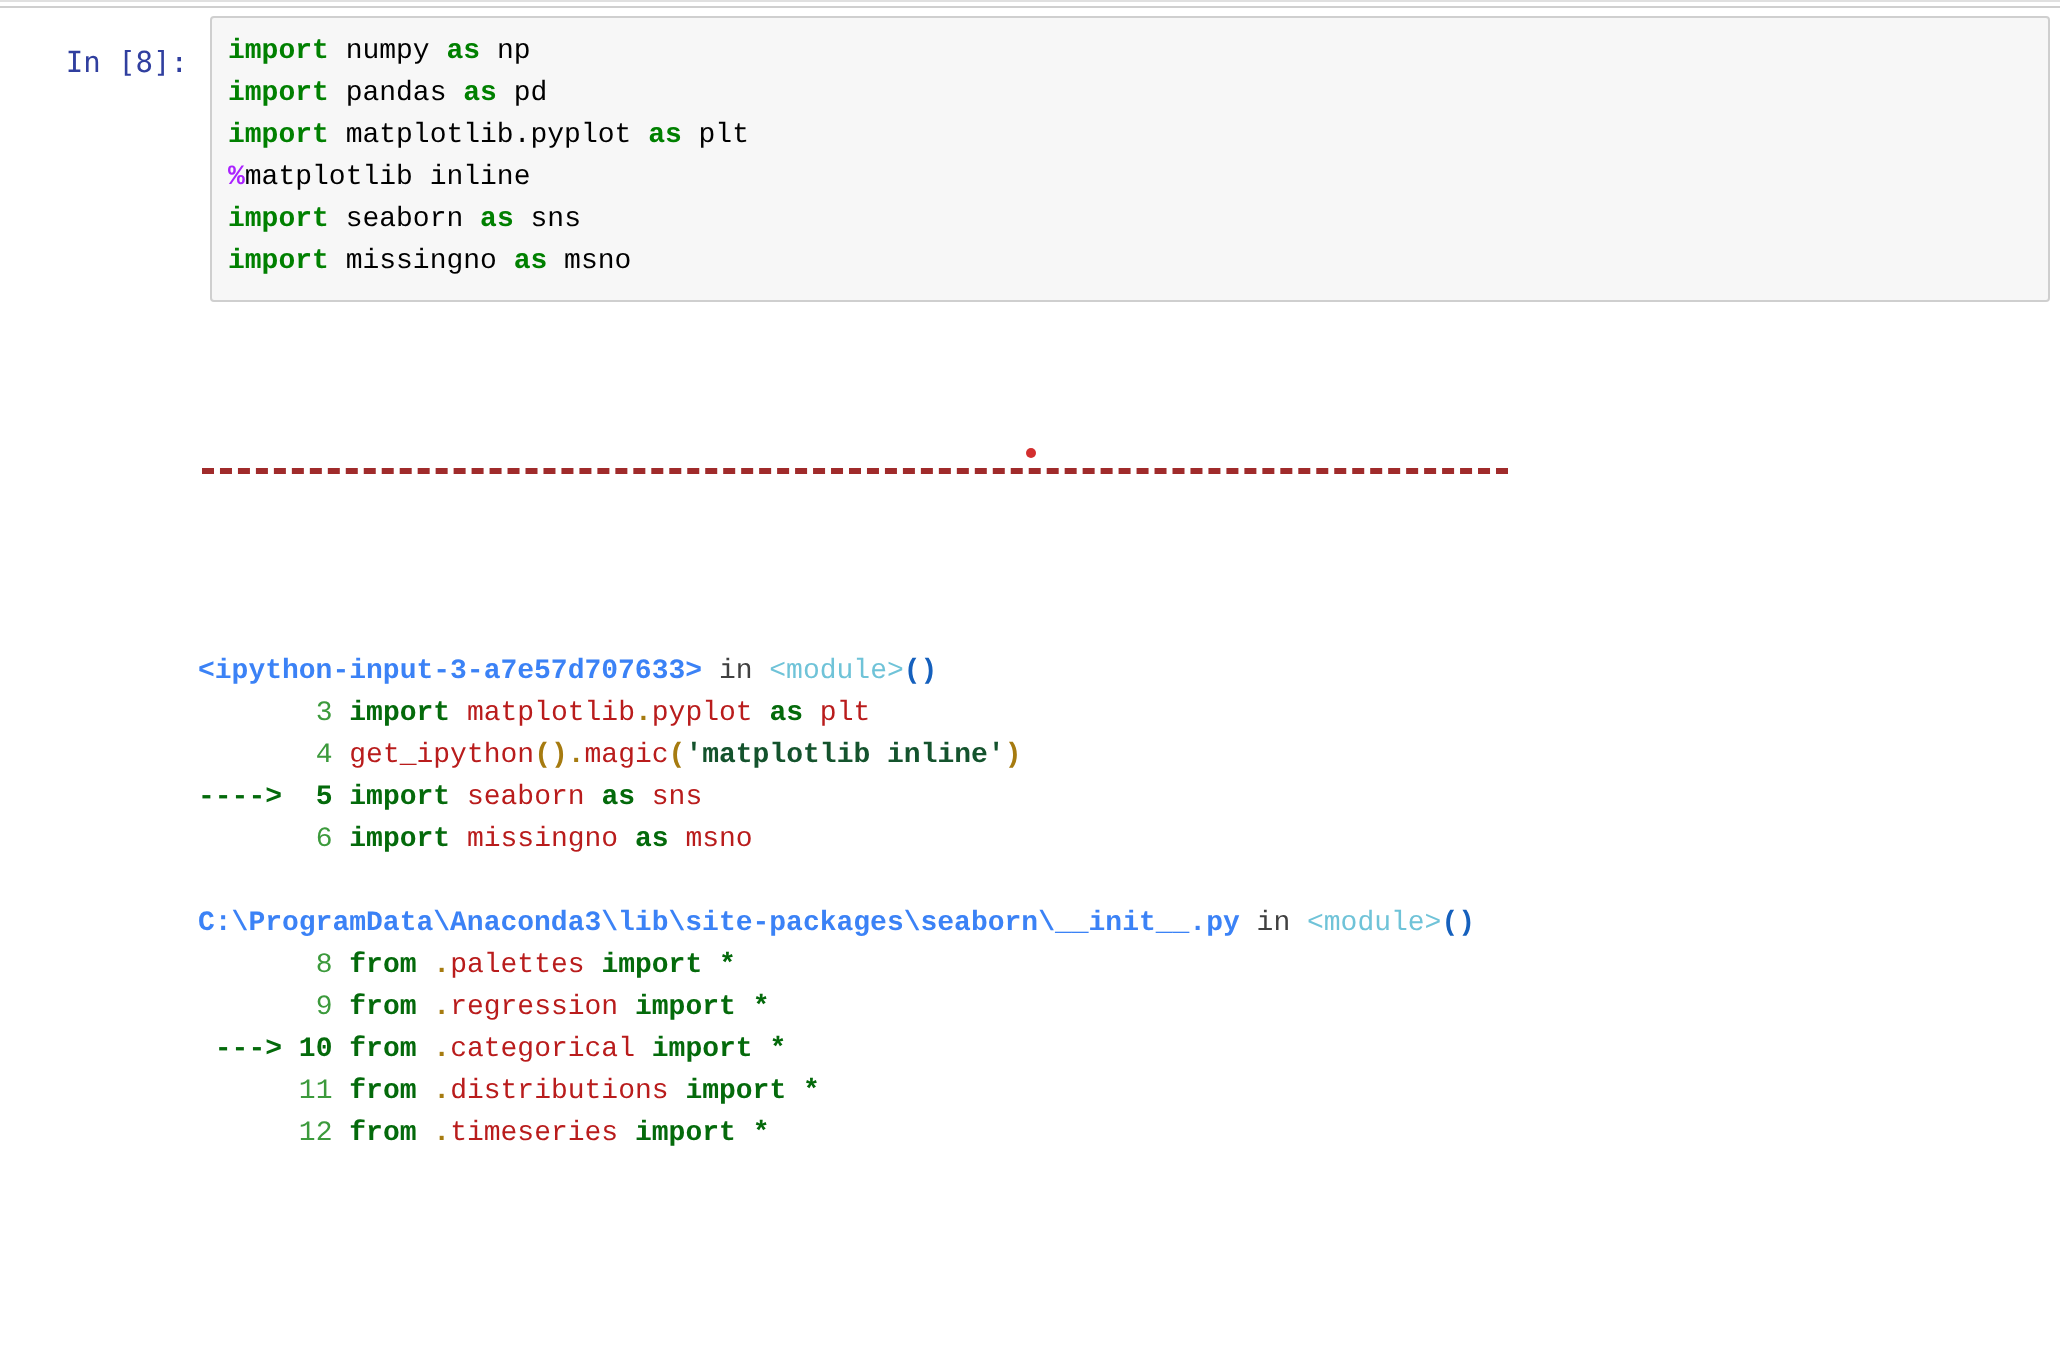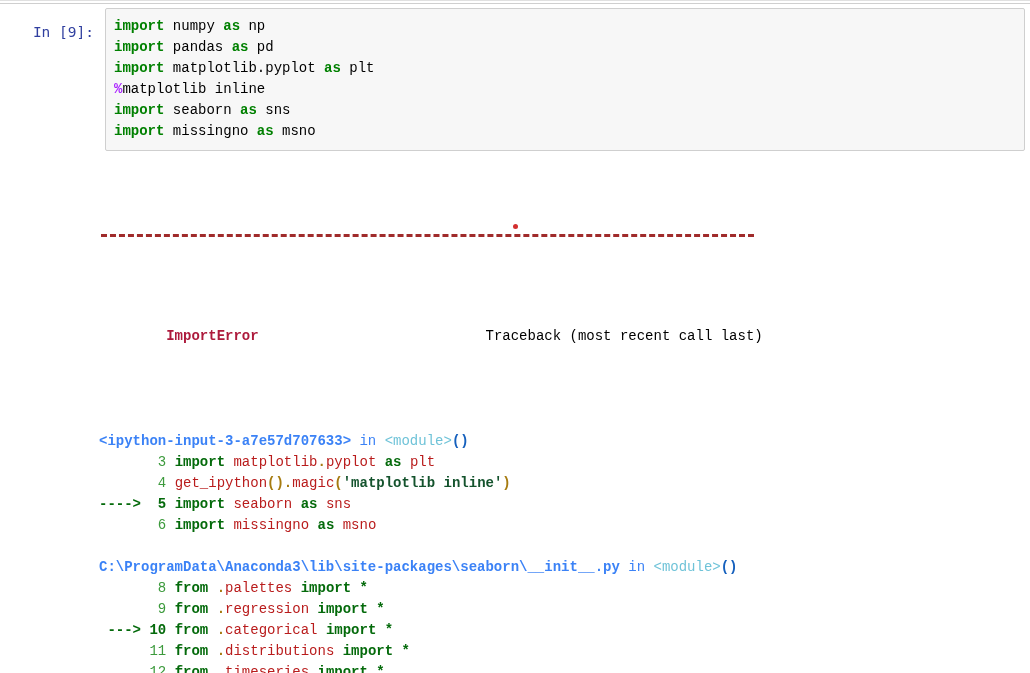--- a/index.html
+++ b/index.html
@@ -99,21 +99,21 @@
     left: 2px;
     top: 14px;
     width: 722px;
     height: 0;
     border-top: 3px dashed #A02B2B;
   }
 
   
   .errname  { color: #AD1A3C; font-weight: bold; }
   .tbfile   { color: #3b82f6; font-weight: bold; }  
-  .tbin     { color: #3b82f6; }
+  .tbin     { color: #404040; }
   .tbmod    { color: #6FC3D8; margin-top: 41px; }                      
   .tbparen  { color: #1560BD; font-weight: bold; }   
   .lineno   { color: #3C9A3C; }                      
   .lineno-hl{ color: #046A0B; font-weight: bold; }   
   .arrow    { color: #046A0B; font-weight: bold; }   
   .g-kw     { color: #046A0B; font-weight: bold; }   
   .dot      { color: #A67B10; font-weight: bold; }
   .blu      { color: #14532d; font-weight: bold; }   
   .star     { color: #046A0B; font-weight: bold; }
   .tbplain  { color: #b91c1c; }
@@ -123,38 +123,35 @@
 <body>
 
 <div id="top-rules">
   <div class="rule-a"></div>
   <div class="rule-b"></div>
 </div>
 
 <div class="notebook">
 
   <div class="cell-row">
-    <div class="prompt">In [9]:</div>
+    <div class="prompt">In [8]:</div>
     <div class="input-area">
       <div class="code" id="code-block"><div class="code-line"><span class="kw">import</span><span class="plain"> numpy </span><span class="kw">as</span><span class="plain"> np</span></div><div class="code-line"><span class="kw">import</span><span class="plain"> pandas </span><span class="kw">as</span><span class="plain"> pd</span></div><div class="code-line"><span class="kw">import</span><span class="plain"> matplotlib.pyplot </span><span class="kw">as</span><span class="plain"> plt</span></div><div class="code-line"><span class="magic">%</span><span class="plain">matplotlib inline</span></div><div class="code-line"><span class="kw">import</span><span class="plain"> seaborn </span><span class="kw">as</span><span class="plain"> sns</span></div><div class="code-line"><span class="kw">import</span><span class="plain"> missingno </span><span class="kw">as</span><span class="plain"> msno</span></div></div>
     </div>
   </div>
 
   <div class="output-wrap">
     <div class="out-prompt"></div>
     <div class="out-body tb">
 
       <div class="sep-wrap">
         <div class="sep-dot"></div>
         <div class="sep-line" style="width: 653px;"></div>
       </div>
 
-      <div class="tb-line">
-        <span class="errname">ImportError</span><span class="tb-trace">                           </span><span class="tb-trace">Traceback (most recent call last)</span>
-      </div>
 
       <div id="frames"><div class="tb-line"><span class="tbfile">&lt;ipython-input-3-a7e57d707633&gt;</span><span class="tbin"> in </span><span class="tbmod">&lt;module&gt;</span><span class="tbparen">()</span></div><div class="tb-line"><span class="arrow">     </span><span class="lineno">  3</span><span class="tbplain"> </span><span class="g-kw">import</span><span class="tbplain"> matplotlib</span><span class="dot">.</span><span class="tbplain">pyplot </span><span class="g-kw">as</span><span class="tbplain"> plt</span></div><div class="tb-line"><span class="arrow">     </span><span class="lineno">  4</span><span class="tbplain"> </span><span class="tbplain">get_ipython</span><span class="dot">().</span><span class="tbplain">magic</span><span class="dot">(</span><span class="blu">'matplotlib inline'</span><span class="dot">)</span></div><div class="tb-line"><span class="arrow">----&gt;</span><span class="lineno-hl">  5</span><span class="tbplain"> </span><span class="g-kw">import</span><span class="tbplain"> seaborn </span><span class="g-kw">as</span><span class="tbplain"> sns</span></div><div class="tb-line"><span class="arrow">     </span><span class="lineno">  6</span><span class="tbplain"> </span><span class="g-kw">import</span><span class="tbplain"> missingno </span><span class="g-kw">as</span><span class="tbplain"> msno</span></div><div class="tb-blank"></div><div class="tb-line"><span class="tbfile">C:\ProgramData\Anaconda3\lib\site-packages\seaborn\__init__.py</span><span class="tbin"> in </span><span class="tbmod">&lt;module&gt;</span><span class="tbparen">()</span></div><div class="tb-line"><span class="arrow">     </span><span class="lineno">  8</span><span class="tbplain"> </span><span class="g-kw">from</span><span class="tbplain"> </span><span class="dot">.</span><span class="tbplain">palettes </span><span class="g-kw">import</span><span class="tbplain"> </span><span class="star">*</span></div><div class="tb-line"><span class="arrow">     </span><span class="lineno">  9</span><span class="tbplain"> </span><span class="g-kw">from</span><span class="tbplain"> </span><span class="dot">.</span><span class="tbplain">regression </span><span class="g-kw">import</span><span class="tbplain"> </span><span class="star">*</span></div><div class="tb-line"><span class="arrow"> ---&gt;</span><span class="lineno-hl"> 10</span><span class="tbplain"> </span><span class="g-kw">from</span><span class="tbplain"> </span><span class="dot">.</span><span class="tbplain">categorical </span><span class="g-kw">import</span><span class="tbplain"> </span><span class="star">*</span></div><div class="tb-line"><span class="arrow">     </span><span class="lineno"> 11</span><span class="tbplain"> </span><span class="g-kw">from</span><span class="tbplain"> </span><span class="dot">.</span><span class="tbplain">distributions </span><span class="g-kw">import</span><span class="tbplain"> </span><span class="star">*</span></div><div class="tb-line"><span class="arrow">     </span><span class="lineno"> 12</span><span class="tbplain"> </span><span class="g-kw">from</span><span class="tbplain"> </span><span class="dot">.</span><span class="tbplain">timeseries </span><span class="g-kw">import</span><span class="tbplain"> </span><span class="star">*</span></div></div>
 
       
       
 
     </div>
   </div>
 
 </div>

